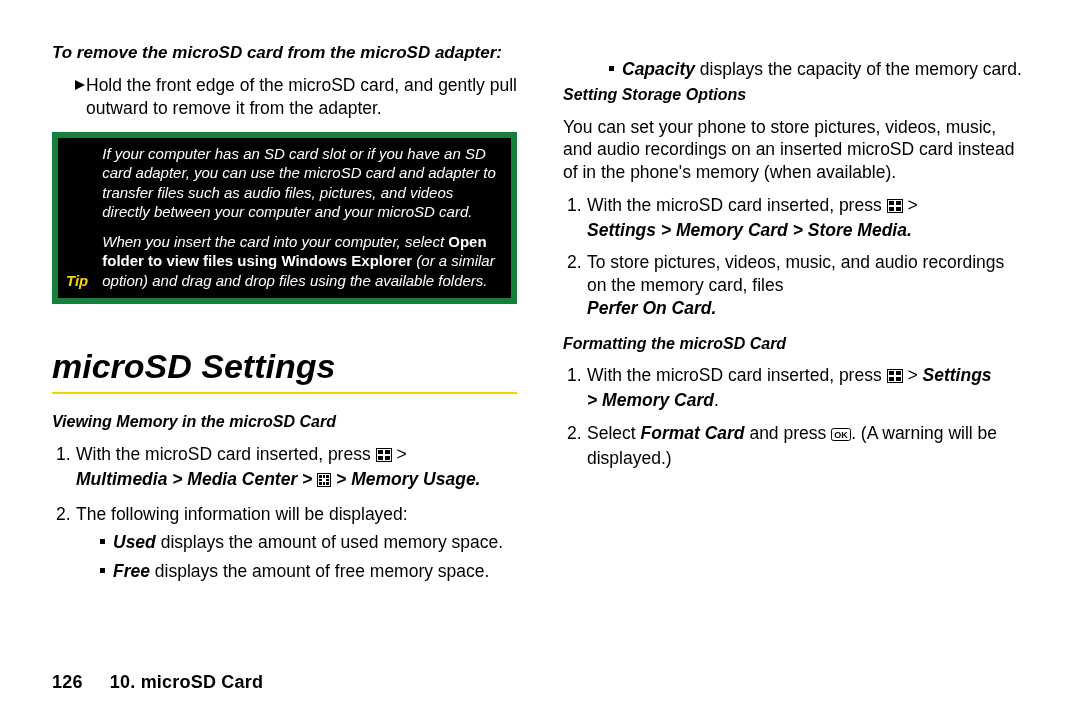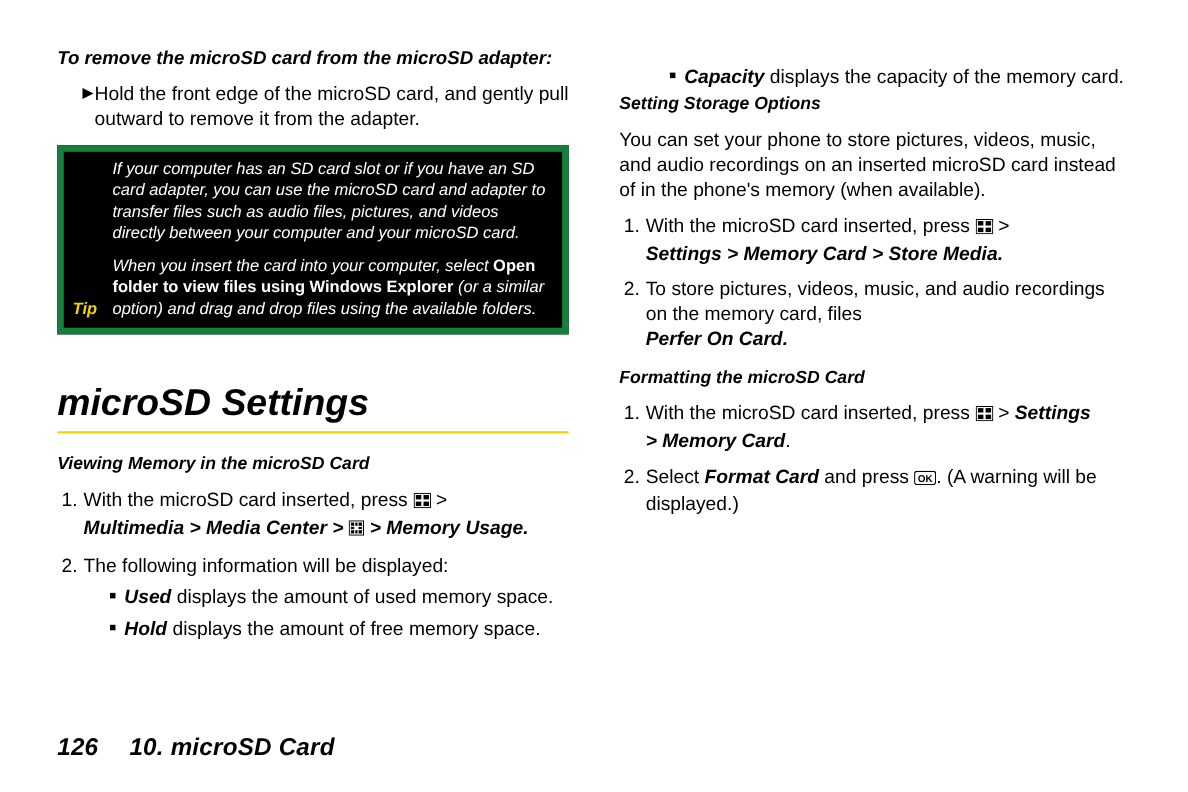--- a/index.html
+++ b/index.html
@@ -99,23 +99,22 @@
   }
   .sub-bullet .lbl { font-style: italic; font-weight: bold; }
   .icon-rect {
     display: inline-block;
     vertical-align: -2px;
   }
   .footer {
     position: absolute;
     left: 52px;
     bottom: 26px;
-    font-style: italic;
-    font-weight: bold;
-    font-size: 22px;
+    font-weight: bold;
+    font-size: 18px;
     letter-spacing: 0.2px;
   }
   .footer .pg { margin-right: 22px; }
   .gt { font-weight: normal; }
 </style>
 </head>
 <body>
 
 <div class="columns">
 
@@ -176,21 +175,21 @@
         <span class="path"> &gt; Memory Usage.</span>
       </li>
       <li>
         <span>The following information will be displayed:</span>
         <div class="sub-bullet">
           <span class="sq"></span>
           <span><span class="lbl">Used</span><span> displays the amount of used memory space.</span></span>
         </div>
         <div class="sub-bullet">
           <span class="sq"></span>
-          <span><span class="lbl">Hold</span><span> displays the amount of free memory space.</span></span>
+          <span><span class="lbl">Free</span><span> displays the amount of free memory space.</span></span>
         </div>
       </li>
     </ol>
   </div>
 
   <div class="col">
     <div class="sub-bullet" style="margin-left:46px; margin-top:16px">
       <span class="sq"></span>
       <span><span class="lbl">Capacity</span><span> displays the capacity of the memory card.</span></span>
     </div>

